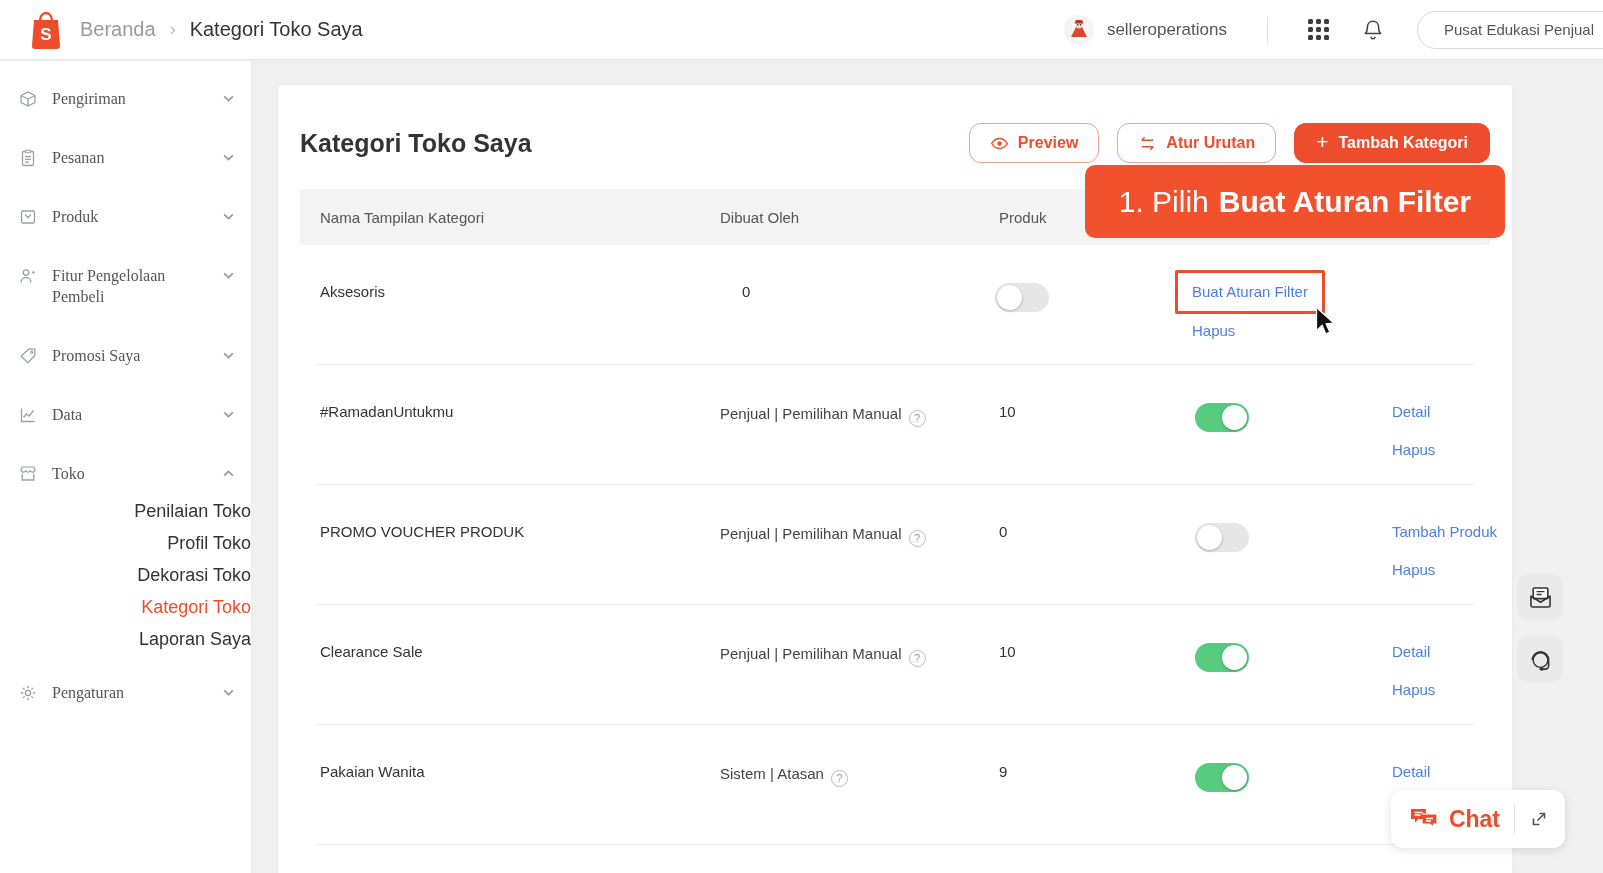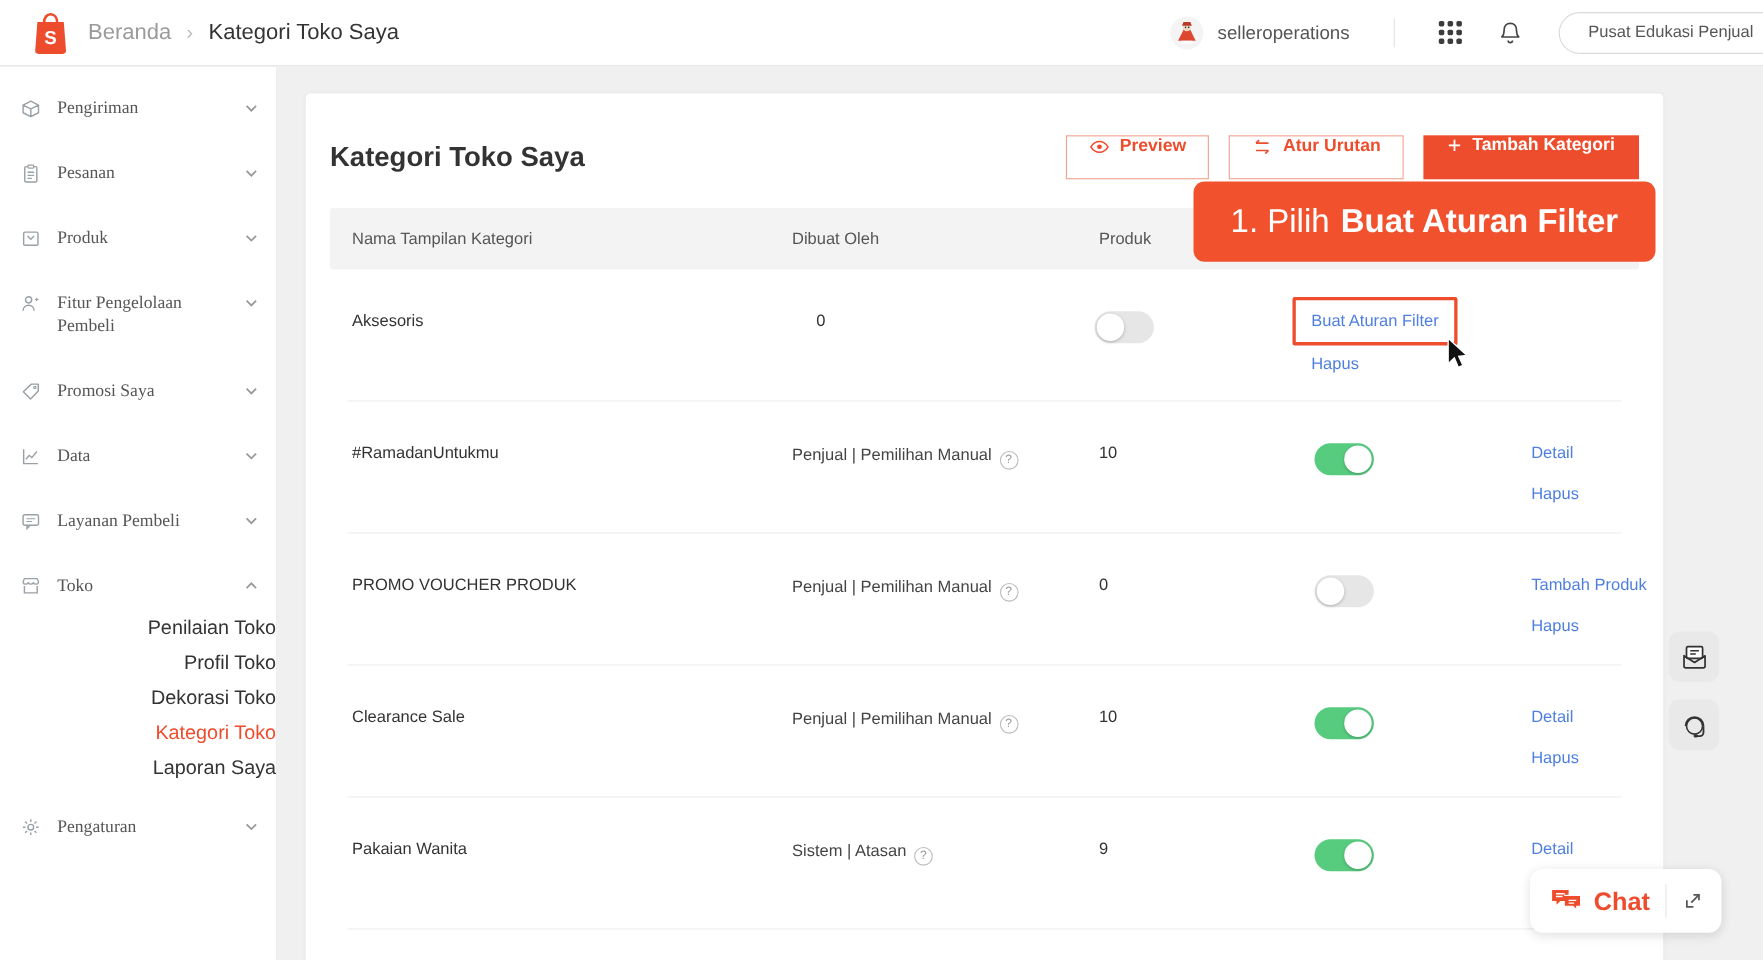--- a/index.html
+++ b/index.html
@@ -35,21 +35,21 @@
   .sb-children { margin:-8px 0 8px 52px; }
   .sb-child { font-size:18px; color:#333; line-height:32px; cursor:pointer;text-align:right; }
   .sb-child.active { color:#ee4d2d; }
 
   
   .card { position:absolute; left:278px; top:85px; width:1234px; height:1000px; background:#fff;
           border-radius:4px; box-shadow:0 0 4px rgba(0,0,0,0.04); }
   .card-head { display:flex; align-items:center; padding:38px 22px 26px 22px; }
   .page-title { font-size:25px; font-weight:bold; color:#333; }
   .head-btns { margin-left:auto; display:flex; align-items:center; gap:18px; }
-  .btn { height:40px; border-radius:0; display:flex; align-items:flex-start; font-size:16px; cursor:pointer; }
+  .btn { height:40px; border-radius:12px; display:flex; align-items:center; font-size:16px; cursor:pointer; }
   .btn-outline { border:1px solid #f0a08d; color:#ee4d2d; background:#fff; padding:0 20px; font-weight:bold; }
   .btn-outline .bicon { width:19px; height:19px; margin-right:9px; color:#ee4d2d; }
   .btn-solid { background:#ee4d2d; color:#fff; padding:0 22px; font-weight:bold; }
   .btn-solid .plus { font-size:21px; font-weight:normal; margin-right:10px; margin-top:-2px; }
 
   
   .tbl { margin:0 22px; position:relative; }
   .tbl-head { background:#f3f3f4; border-radius:3px; height:56px; display:grid;
               grid-template-columns:400px 257px 200px 200px 1fr; align-items:center;
               padding-left:20px; font-size:15px; color:#555; }
@@ -228,35 +228,20 @@
       <span class="sb-label">Data</span>
       <span class="sb-chev">
         <svg viewBox="0 0 12 12">
           <path d="M2 4l4 4 4-4" fill="none" stroke="currentColor" stroke-width="1.5"></path>
         </svg>
       </span>
     </div>
     <div class="sb-item">
       <span class="sb-icon">
         <svg viewBox="0 0 20 20">
-          <rect x="3" y="4" width="14" height="9.5" rx="1.5" fill="none" stroke="currentColor" stroke-width="1.3"></rect>
-          <path d="M6.5 13.5v3l3-3" fill="none" stroke="currentColor" stroke-width="1.3"></path>
-          <path d="M6 7.6h8M6 10.1h5" stroke="currentColor" stroke-width="1.1"></path>
-        </svg>
-      </span>
-      <span class="sb-label">Layanan Pembeli</span>
-      <span class="sb-chev">
-        <svg viewBox="0 0 12 12">
-          <path d="M2 4l4 4 4-4" fill="none" stroke="currentColor" stroke-width="1.5"></path>
-        </svg>
-      </span>
-    </div>
-    <div class="sb-item">
-      <span class="sb-icon">
-        <svg viewBox="0 0 20 20">
           <path d="M4.2 9.8V16h11.6V9.8" fill="none" stroke="currentColor" stroke-width="1.3"></path>
           <path d="M3 5.8 4.2 3h11.6L17 5.8c0 1.3-1 2.3-2.4 2.3-1 0-1.9-.6-2.3-1.4-.4.8-1.3 1.4-2.3 1.4s-1.9-.6-2.3-1.4C7.3 7.5 6.4 8.1 5.4 8.1 4 8.1 3 7.1 3 5.8z" fill="none" stroke="currentColor" stroke-width="1.2" stroke-linejoin="round"></path>
         </svg>
       </span>
       <span class="sb-label">Toko</span>
       <span class="sb-chev">
         <svg viewBox="0 0 12 12">
           <path d="M2 8l4-4 4 4" fill="none" stroke="currentColor" stroke-width="1.5"></path>
         </svg>
       </span>

